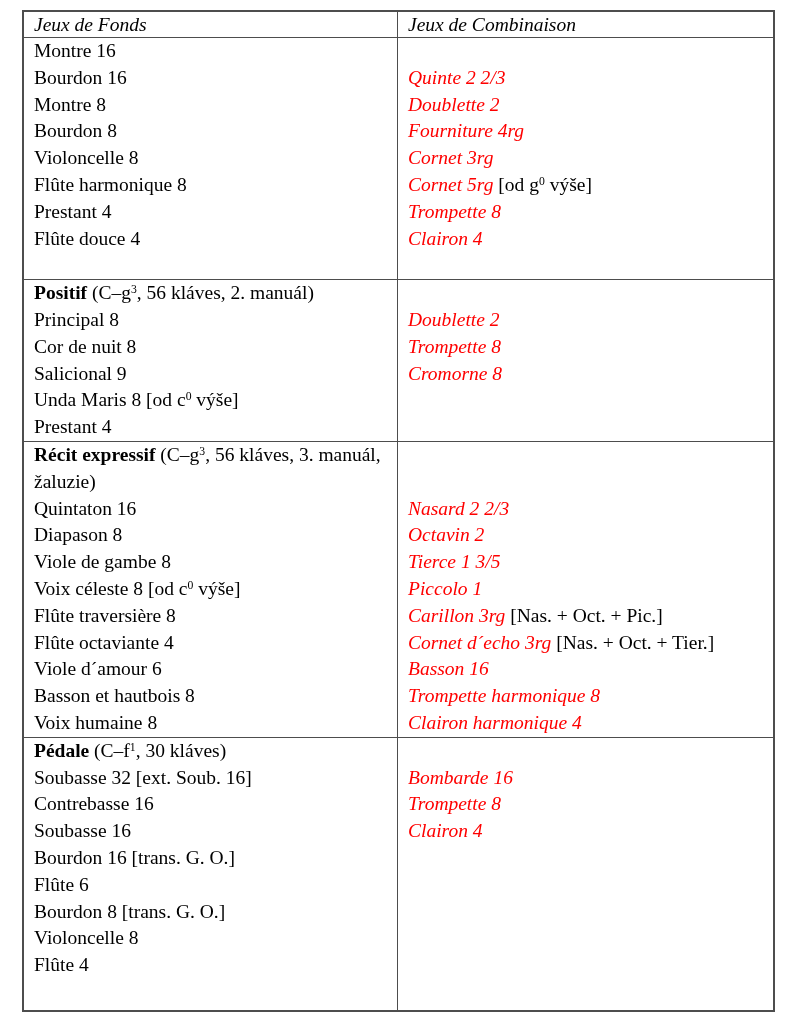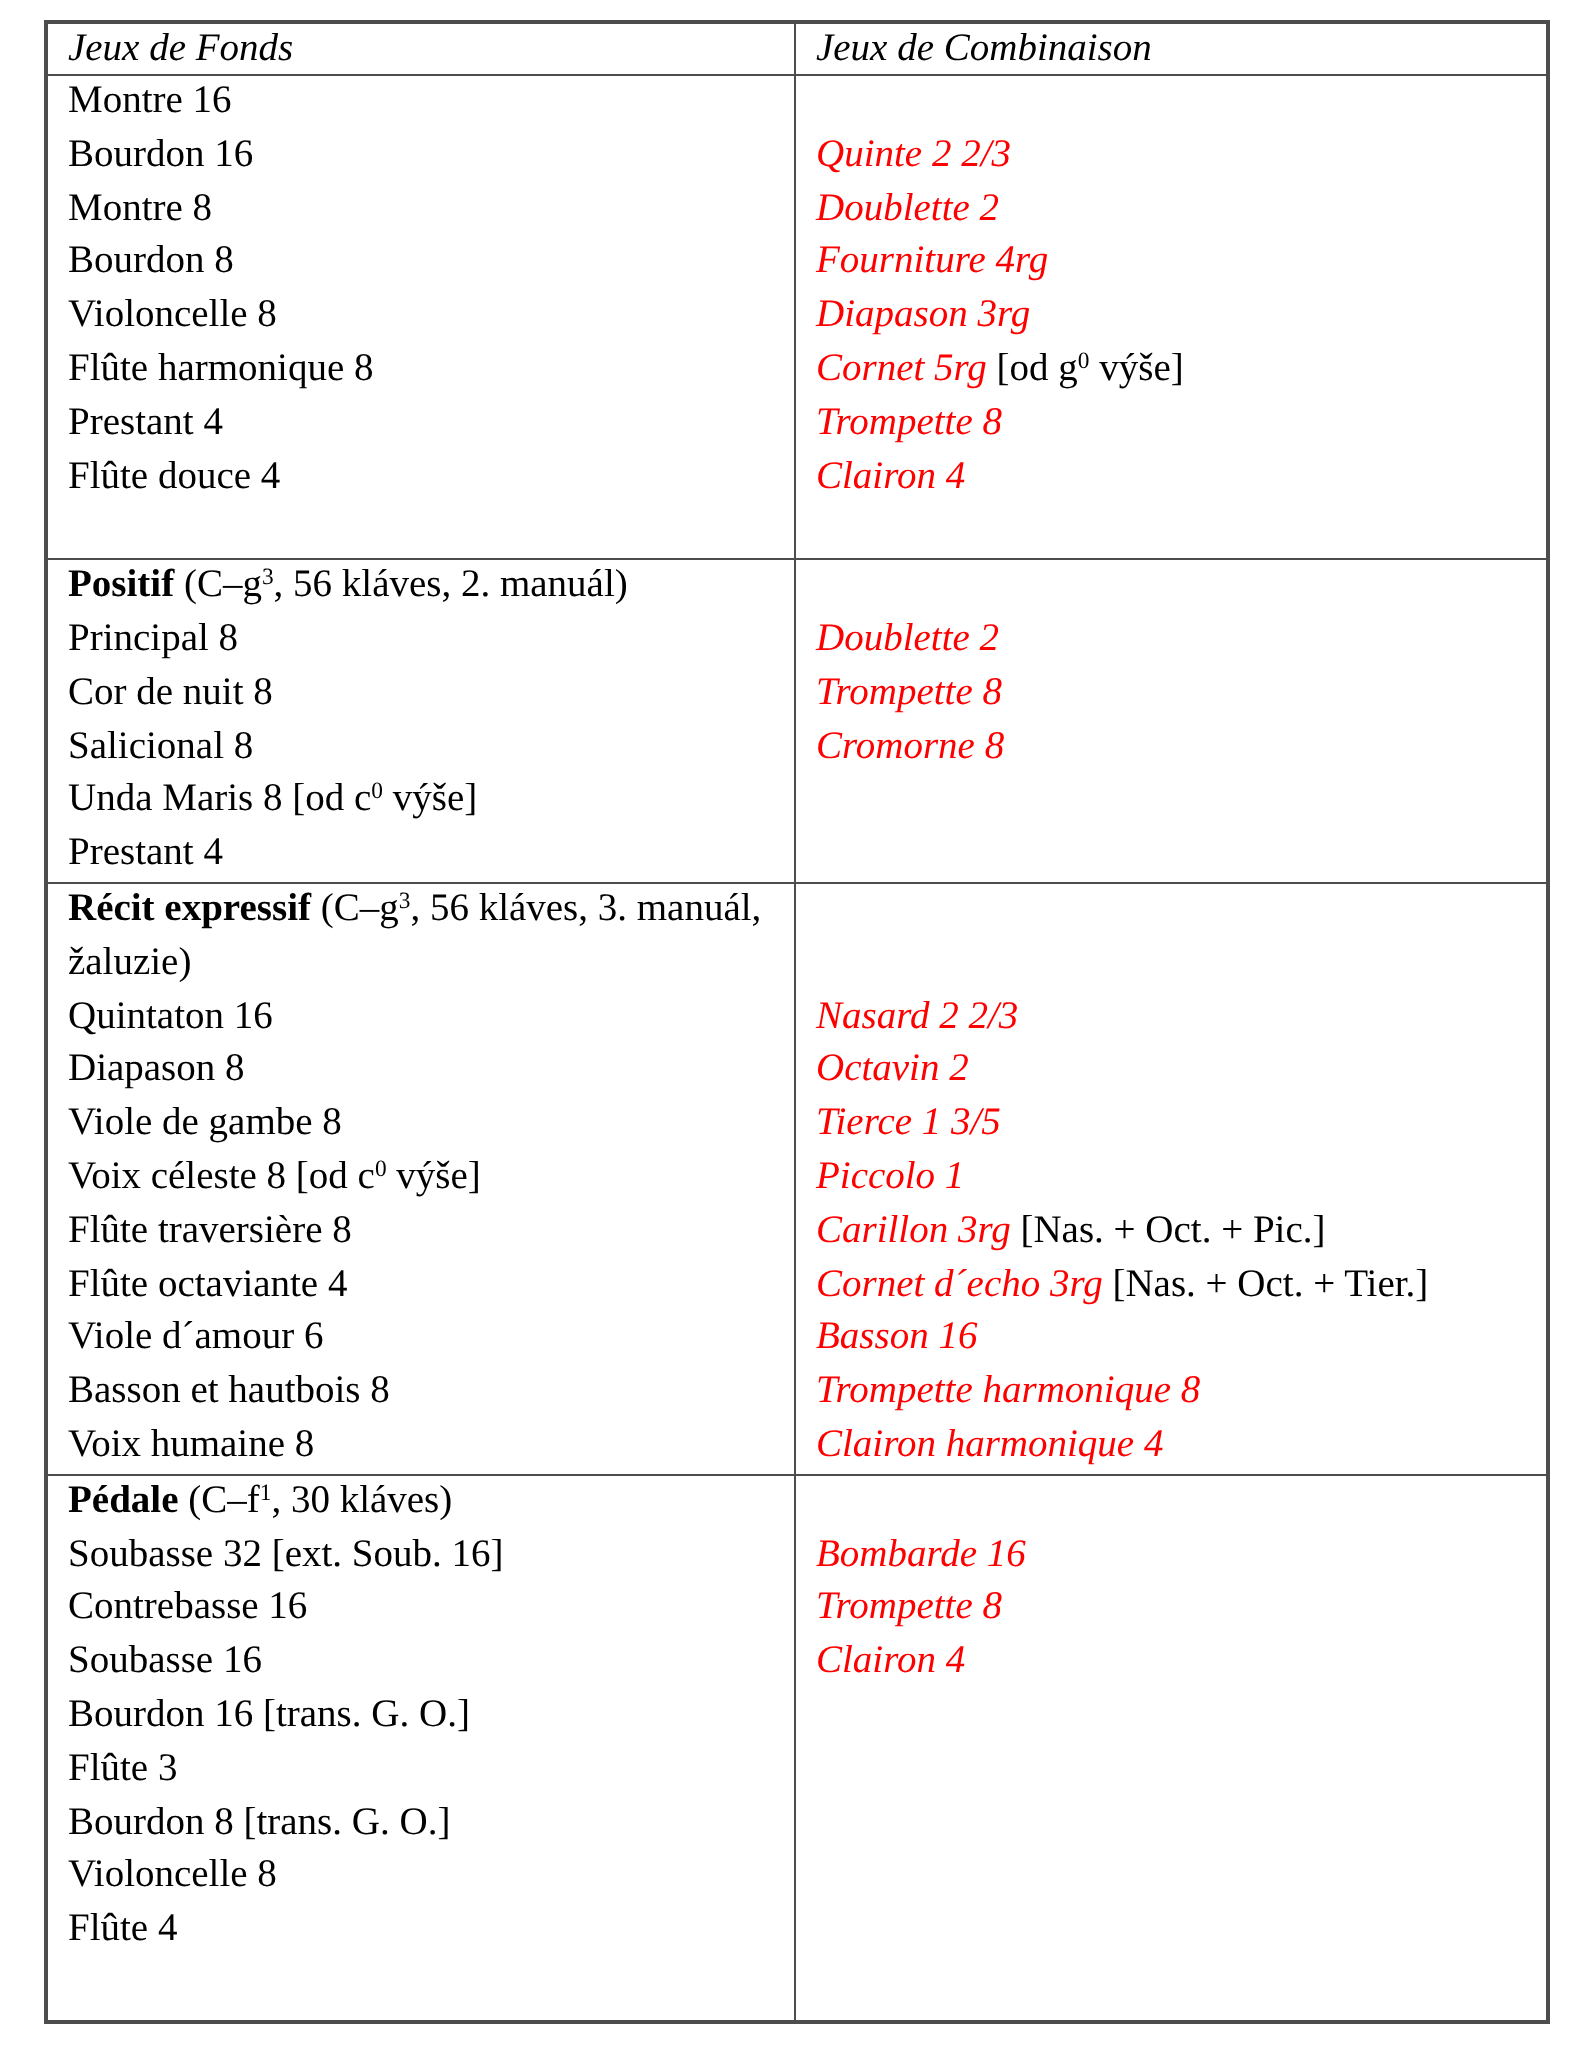--- a/index.html
+++ b/index.html
@@ -58,33 +58,33 @@
         <div class="line"><span>Violoncelle 8</span></div>
         <div class="line"><span>Flûte harmonique 8</span></div>
         <div class="line"><span>Prestant 4</span></div>
         <div class="line"><span>Flûte douce 4</span></div>
       </div>
       <div class="cell right">
         <div class="line"></div>
         <div class="line"><span class="red">Quinte 2 2/3</span></div>
         <div class="line"><span class="red">Doublette 2</span></div>
         <div class="line"><span class="red">Fourniture 4rg</span></div>
-        <div class="line"><span class="red">Diapason 3rg</span></div>
+        <div class="line"><span class="red">Cornet 3rg</span></div>
         <div class="line"><span class="red">Cornet 5rg</span><span> [od g</span><span class="sup">0</span><span> výše]</span></div>
         <div class="line"><span class="red">Trompette 8</span></div>
         <div class="line"><span class="red">Clairon 4</span></div>
         <div class="line"></div>
       </div>
     </div>
     <div class="section">
       <div class="cell left">
         <div class="line"><span class="b">Positif</span><span> (C–g</span><span class="sup">3</span><span>, 56 kláves, 2. manuál)</span></div>
         <div class="line"><span>Principal 8</span></div>
         <div class="line"><span>Cor de nuit 8</span></div>
-        <div class="line"><span>Salicional 8</span></div>
+        <div class="line"><span>Salicional 9</span></div>
         <div class="line"><span>Unda Maris 8 [od c</span><span class="sup">0</span><span> výše]</span></div>
         <div class="line"><span>Prestant 4</span></div>
       </div>
       <div class="cell right">
         <div class="line"></div>
         <div class="line"><span class="red">Doublette 2</span></div>
         <div class="line"><span class="red">Trompette 8</span></div>
         <div class="line"><span class="red">Cromorne 8</span></div>
         <div class="line"></div>
         <div class="line"></div>
@@ -118,21 +118,21 @@
         <div class="line"><span class="red">Clairon harmonique 4</span></div>
       </div>
     </div>
     <div class="section">
       <div class="cell left">
         <div class="line"><span class="b">Pédale</span><span> (C–f</span><span class="sup">1</span><span>, 30 kláves)</span></div>
         <div class="line"><span>Soubasse 32 [ext. Soub. 16]</span></div>
         <div class="line"><span>Contrebasse 16</span></div>
         <div class="line"><span>Soubasse 16</span></div>
         <div class="line"><span>Bourdon 16 [trans. G. O.]</span></div>
-        <div class="line"><span>Flûte 3</span></div>
+        <div class="line"><span>Flûte 6</span></div>
         <div class="line"><span>Bourdon 8 [trans. G. O.]</span></div>
         <div class="line"><span>Violoncelle 8</span></div>
         <div class="line"><span>Flûte 4</span></div>
       </div>
       <div class="cell right">
         <div class="line"></div>
         <div class="line"><span class="red">Bombarde 16</span></div>
         <div class="line"><span class="red">Trompette 8</span></div>
         <div class="line"><span class="red">Clairon 4</span></div>
       </div>

